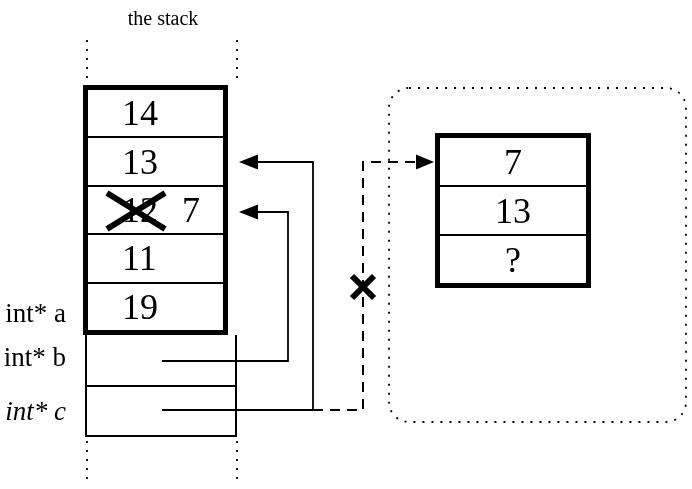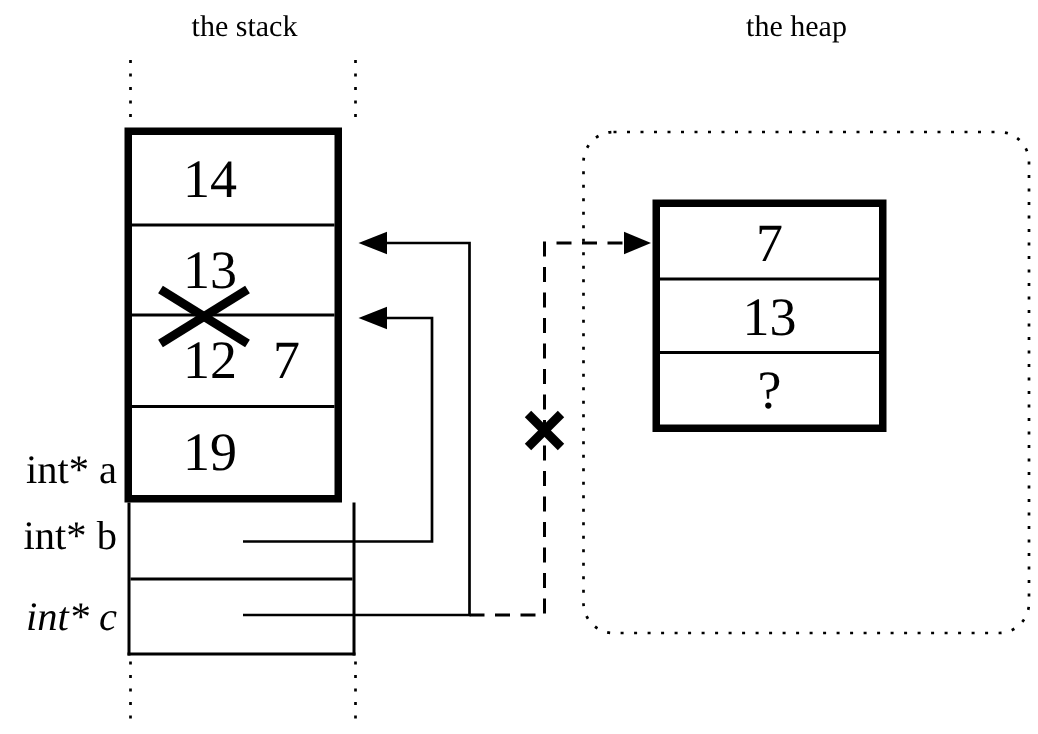--- a/index.html
+++ b/index.html
@@ -11,21 +11,21 @@
   }
   .title {
     position: absolute; top: 0; font-size: 20px; line-height: 36px;
     white-space: nowrap; transform: translateX(-50%);
   }
   #stack-title { left: 163px; }
   #heap-title  { left: 531px; }
 
   .ptr-label {
     position: absolute; left: 0; width: 66px; text-align: right;
-    font-size: 27px; height: 30px; line-height: 30px; white-space: nowrap; margin-left: 12px;
+    font-size: 27px; height: 30px; line-height: 30px; white-space: nowrap;
   }
   #label-a { top: 298px; }
   #label-b { top: 342px; }
   #label-c { top: 396px; font-style: italic; }
 
   
   #stack-box {
     position: absolute; left: 83px; top: 85px; width: 145px; height: 250px;
     border: 5px solid #000; box-sizing: border-box;
     display: flex; flex-direction: column; background: #fff;
@@ -64,36 +64,38 @@
     position: absolute; left: 0; top: 0; width: 692px; height: 489px;
     pointer-events: none;
   }
 </style>
 </head>
 <body>
 
 <div id="canvas">
 
   <div class="title" id="stack-title">the stack</div>
-  <div class="title" id="heap-title">the heap</div>
 
   <div class="ptr-label" id="label-a">int* a</div>
   <div class="ptr-label" id="label-b">int* b</div>
   <div class="ptr-label" id="label-c">int* c</div>
 
   <div id="stack-box">
     <div class="s-row">
       <span>14</span>
     </div>
     <div class="s-row">
       <span>13</span>
     </div>
     <div class="s-row">
       <span class="crossed-wrap">12</span>
       <span class="new-val">7</span>
+    </div>
+    <div class="s-row">
+      <span>11</span>
     </div>
     <div class="s-row">
       <span>19</span>
     </div>
   </div>
 
   <div id="sub-cells">
     <div id="sub-divider"></div>
   </div>
 

